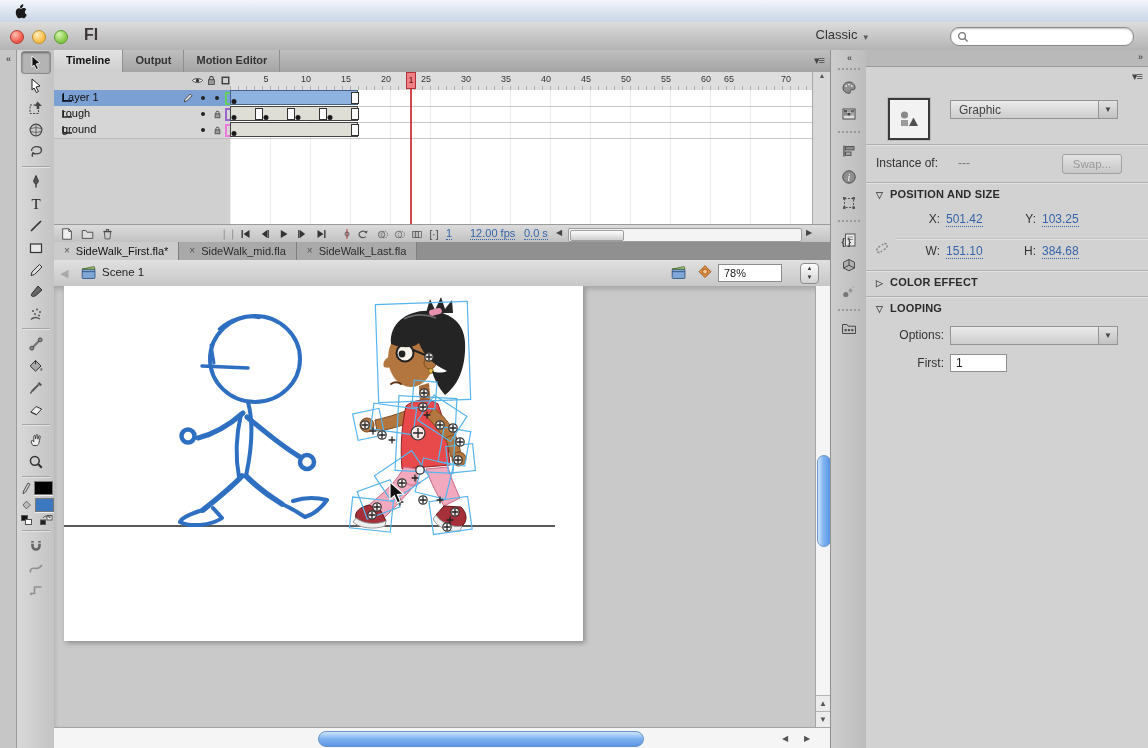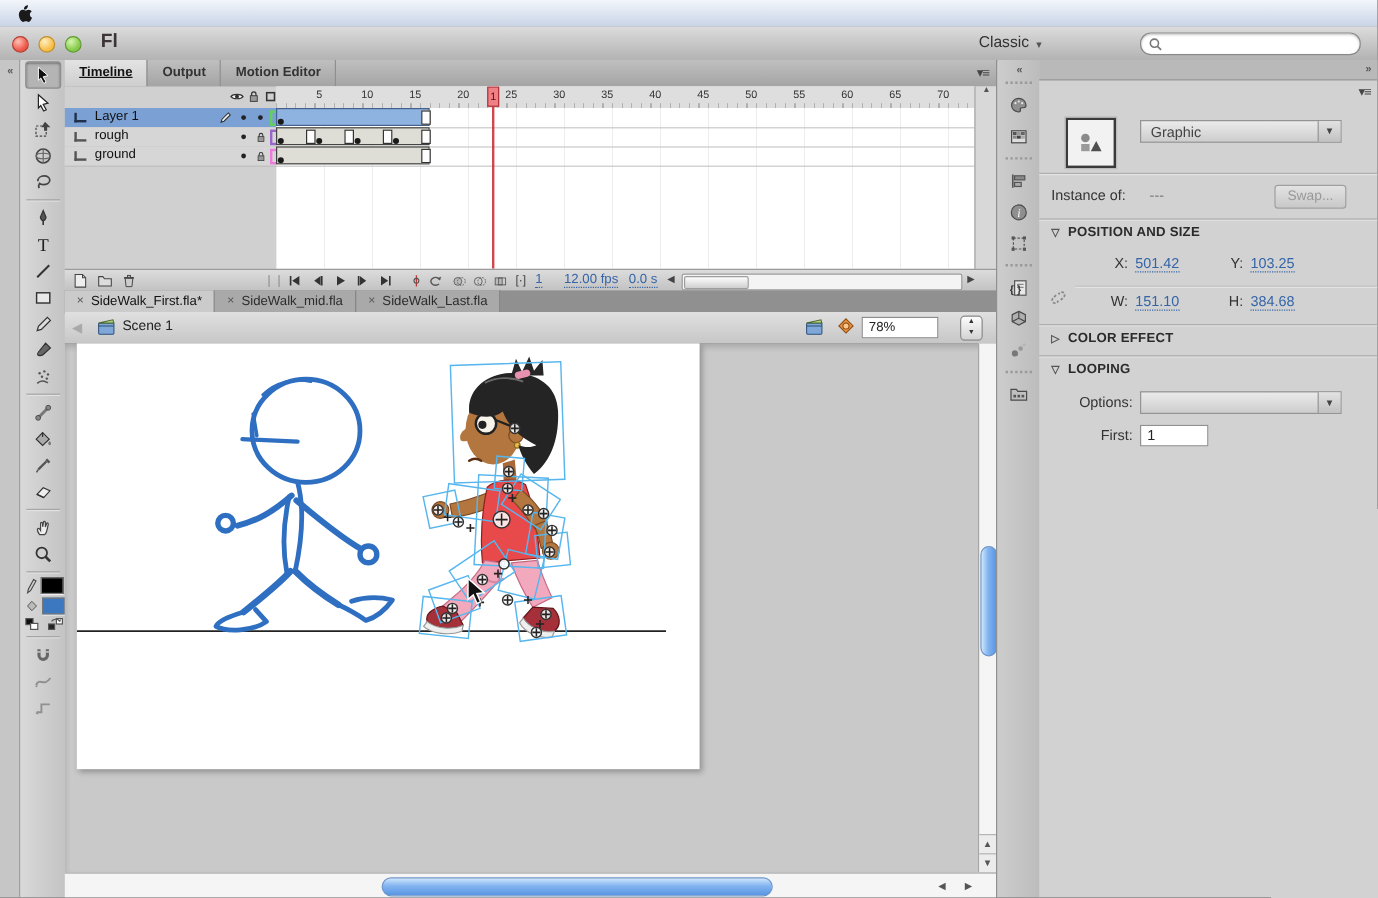--- a/index.html
+++ b/index.html
@@ -39,30 +39,30 @@
   .swrow{display:flex;align-items:center;gap:3px;margin:3px 0 3px 4px;}
   .swatch{width:17px;height:12px;border:1px solid #777;box-shadow:0 1px 0 #eee;}
   
   .center{position:absolute;left:54px;top:50px;width:776px;height:698px;}
   
   .tl-panel{position:absolute;left:0;top:0;width:776px;height:192px;background:#cfcfcf;border-bottom:1px solid #8c8c8c;}
   .tl-tabbar{position:absolute;left:0;top:0;width:776px;height:22px;
     background:linear-gradient(#bfbfbf,#a4a4a4);border-bottom:1px solid #8c8c8c;display:flex;}
   .ptab{padding:0 12px;font-size:11px;font-weight:bold;color:#333;line-height:21px;
     border-right:1px solid #8f8f8f;background:transparent;}
-  .ptab.on{background:linear-gradient(#e3e3e3,#cecece);color:#111;text-decoration:underline;}
+  .ptab.on{background:linear-gradient(#e3e3e3,#cecece);color:#111;}
   .pmenu{position:absolute;right:6px;top:3px;font-size:11px;color:#444;letter-spacing:-1px;}
   .tl-body{position:absolute;left:0;top:22px;width:776px;height:152px;background:#d0d0d0;}
   .layerlist{position:absolute;left:0;top:0;width:176px;height:152px;border-right:1px solid #999;}
   .lhead{position:absolute;left:0;top:0;width:176px;height:18px;border-bottom:1px solid #aaa;}
   .hicon{position:absolute;top:2px;}
   .lrow{position:absolute;left:0;width:176px;height:16px;font-size:11px;color:#111;
         border-bottom:1px solid #bdbdbd;background:#d6d6d6;}
   .lrow.sel{background:#7ba0d4;}
-  .lrow .lname{position:absolute;left:25px;top:1px;}
+  .lrow .lname{position:absolute;left:8px;top:1px;}
   .lrow .lind{position:absolute;left:8px;top:4px;width:8px;height:6px;border-left:2px solid #555;border-bottom:2px solid #555;}
   .lrow.sel .lind{border-color:#20304a;}
   .stat{position:absolute;top:2px;width:12px;height:12px;display:flex;align-items:center;justify-content:center;}
   .dot{width:4px;height:4px;border-radius:50%;background:#222;}
   .csq{width:9px;height:9px;border:2px solid #222;}
   .grid{position:absolute;left:176px;top:0;width:582px;height:152px;background:#e9e9e9;overflow:hidden;}
   .ruler{position:absolute;left:0;top:0;width:582px;height:18px;background:#dedede;border-bottom:1px solid #9f9f9f;
     background-image:repeating-linear-gradient(90deg,#b0b0b0 0 1px,transparent 1px 8px);
     background-size:582px 4px;background-position:0 14px;background-repeat:no-repeat;}
   .rnum{position:absolute;top:2px;font-size:9px;color:#333;transform:translateX(-50%);}
@@ -479,21 +479,21 @@
               <div class="rnum" style="left: 116px;">15</div>
               <div class="rnum" style="left: 156px;">20</div>
               <div class="rnum" style="left: 196px;">25</div>
               <div class="rnum" style="left: 236px;">30</div>
               <div class="rnum" style="left: 276px;">35</div>
               <div class="rnum" style="left: 316px;">40</div>
               <div class="rnum" style="left: 356px;">45</div>
               <div class="rnum" style="left: 396px;">50</div>
               <div class="rnum" style="left: 436px;">55</div>
               <div class="rnum" style="left: 476px;">60</div>
-              <div class="rnum" style="left: 516px;">65</div>
+              <div class="rnum" style="left: 499px;">65</div>
               <div class="rnum" style="left: 556px;">70</div>
             </div>
           <div class="frows" id="frows">
               <div class="frow" style="top: 0px;">
                 <div class="span selected" style="left: 0px; width: 128px;"></div>
                 <div class="kdot" style="left: 4px;"></div>
                 <div class="krect" style="left: 121px;"></div>
               </div>
               <div class="frow" style="top: 16px;">
                 <div class="span normal" style="left: 0px; width: 128px;"></div>

